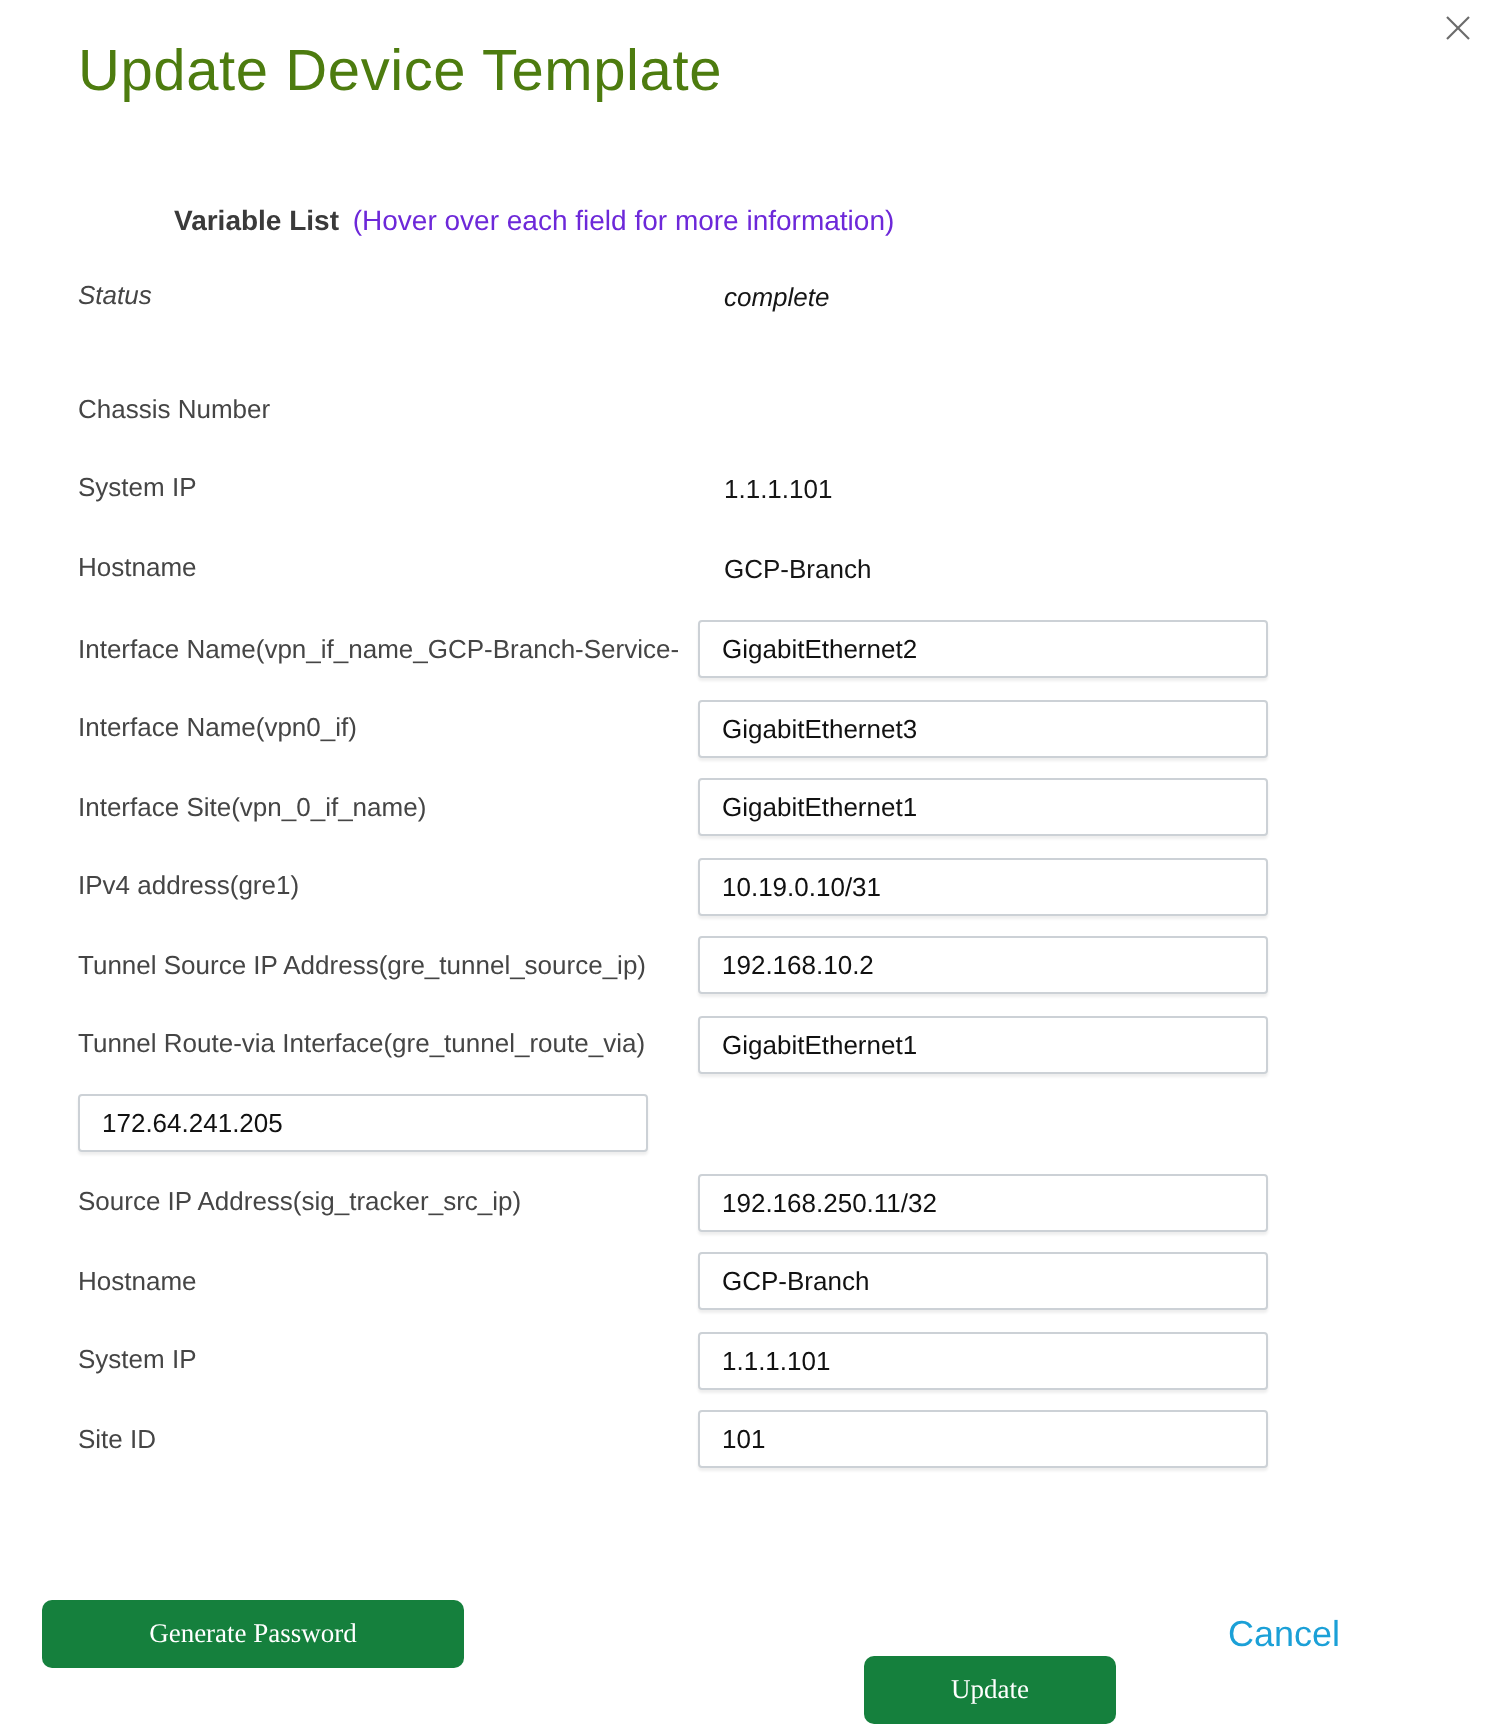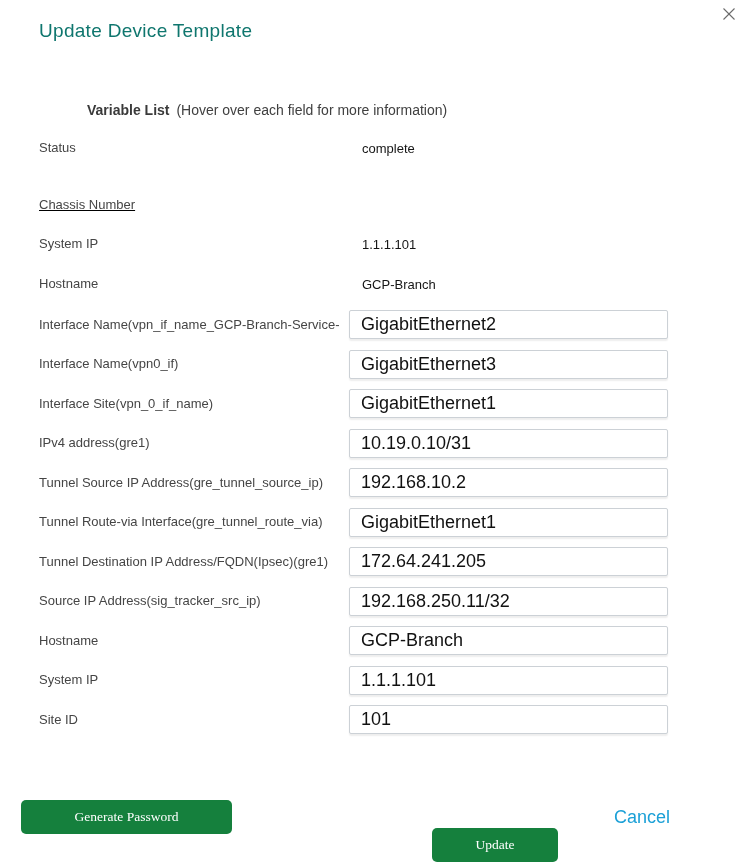--- a/index.html
+++ b/index.html
@@ -24,36 +24,36 @@
     border: none;
     cursor: pointer;
     padding: 0;
     line-height: 0;
   }
 
   .dialog-title {
     position: absolute;
     left: 39px;
     top: 20px;
-    font-size: 19px;
+    font-size: 29px;
     font-weight: 300;
     letter-spacing: 0.3px;
-    color: #0f766e;
+    color: #4d7c0f;
     white-space: nowrap;
   }
 
   .section-header {
     position: absolute;
     left: 39px;
     top: 102px;
     font-size: 14px;
     white-space: nowrap;
   }
   .section-header .sec-title { font-weight: bold; color: #3a3a3a; margin-left: 48px; }
-  .section-header .sec-hint  { font-weight: normal; color: #404040; margin-left: 3px; }
+  .section-header .sec-hint  { font-weight: normal; color: #6d28d9; margin-left: 3px; }
 
   .rows {
     position: absolute;
     left: 39px;
     top: 140px;
     right: 0;
   }
 
   .row { display: flex; align-items: center; }
   .row .label {
@@ -65,35 +65,35 @@
     overflow: hidden;
     line-height: 16px;
   }
   .static-row { height: 16px; }
   .static-row .value {
     margin-left: 13px;
     font-size: 13px;
     color: #151515;
     white-space: nowrap;
   }
-  .mb41 { margin-bottom: 41px; }
-  .mb23 { margin-bottom: 23px; text-decoration: underline; }
+  .mb41 { margin-bottom: 41px; font-style: italic; }
+  .mb23 { margin-bottom: 23px; }
   .mb24 { margin-bottom: 24px; }
   .mb18 { margin-bottom: 18px; }
 
   .input-row { height: 29px; margin-bottom: 10.5px; }
   .input-row input {
-    width: 319px;
+    width: 285px;
     height: 29px;
     border: 1px solid #ccd1d6;
     border-radius: 2px;
     background: #ffffff;
     padding: 0 11px;
     font-family: "Liberation Sans", "DejaVu Sans", sans-serif;
-    font-size: 18px;
+    font-size: 13px;
     color: #111111;
     outline: none;
     box-shadow: 0 1.5px 1.5px rgba(0,0,0,0.07);
   }
 
   .footer {
     position: absolute;
     left: 0;
     top: 800px;
     width: 100%;
@@ -189,21 +189,20 @@
       <div class="label">Tunnel Source IP Address(gre_tunnel_source_ip)</div>
       <input type="text" value="192.168.10.2" style="">
     </div>
 
     <div class="row input-row">
       <div class="label">Tunnel Route-via Interface(gre_tunnel_route_via)</div>
       <input type="text" value="GigabitEthernet1" style="">
     </div>
 
     <div class="row input-row">
-      <div class="label">Tunnel Destination IP Address/FQDN(Ipsec)(gre1)</div>
       <input type="text" value="172.64.241.205" style="">
     </div>
 
     <div class="row input-row">
       <div class="label">Source IP Address(sig_tracker_src_ip)</div>
       <input type="text" value="192.168.250.11/32" style="">
     </div>
 
     <div class="row input-row">
       <div class="label">Hostname</div>

